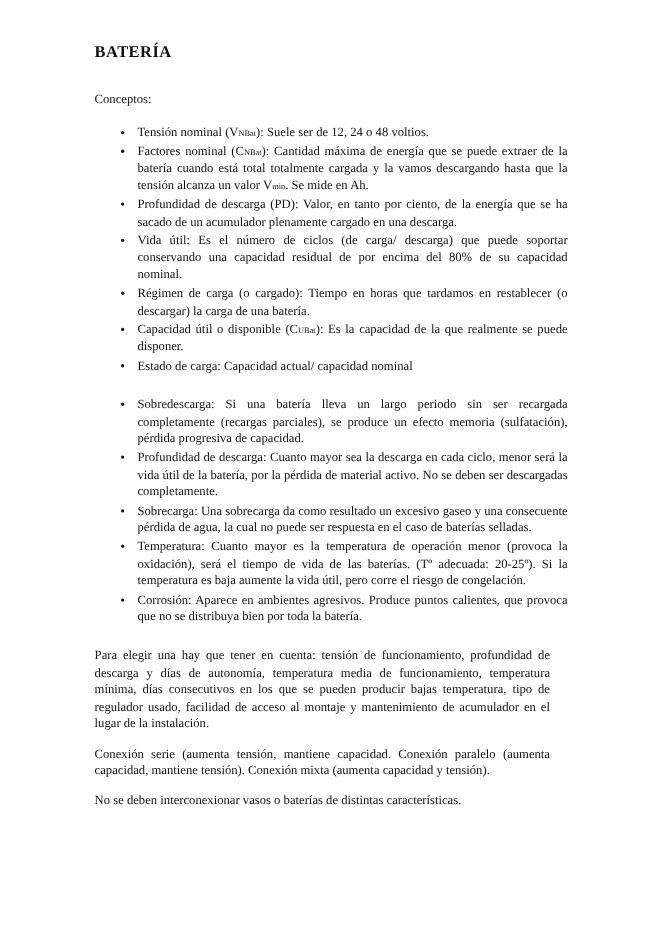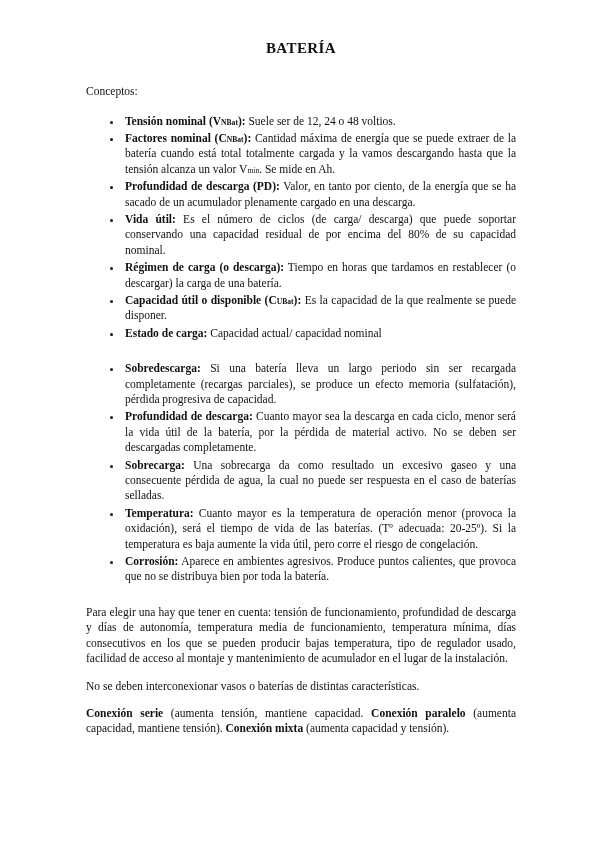--- a/index.html
+++ b/index.html
@@ -12,69 +12,69 @@
     padding: 38px 84px 40px 86px;
     font-family: "Liberation Serif", "DejaVu Serif", serif;
     font-size: 11.5px;
     line-height: 1.34;
     color: #111111;
     overflow: hidden;
   }
   .doc-title {
     font-size: 15px;
     font-weight: bold;
-    text-align: center;
+    text-align: left;
     letter-spacing: 0.4px;
     margin: 0 0 26px 0;
   }
   .heading {
     margin: 20px 0 0 0;
   }
   ul.bullets {
     margin: 14px 0 20px 0;
     padding-left: 37px;
     list-style: disc;
   }
   ul.bullets li {
     text-align: justify;
     padding-left: 2px;
     margin: 0 0 2px 0;
   }
   .para {
     text-align: justify;
-    margin: 14px 0 0 0;
+    margin: 14px 16px 0 0;
   }
   .para + .para { margin-top: 12px; }
-  .b { font-weight: bold; }
+  .b { font-weight: normal; }
   .sm { font-size: 0.66em; }
 </style>
 </head>
 <body>
 
 <div class="page">
 
   <h1 class="doc-title">BATERÍA</h1>
 
   <p class="heading">Conceptos:</p>
   <ul class="bullets">
       <li><span class="b">Tensión nominal (V</span><span class="b sm">NBat</span><span class="b">):</span><span> Suele ser de 12, 24 o 48 voltios.</span></li>
       <li><span class="b">Factores nominal (C</span><span class="b sm">NBat</span><span class="b">):</span><span> Cantidad máxima de energía que se puede extraer de la batería cuando está total totalmente cargada y la vamos descargando hasta que la tensión alcanza un valor V</span><span class="sm">min</span><span>. Se mide en Ah.</span></li>
       <li><span class="b">Profundidad de descarga (PD):</span><span> Valor, en tanto por ciento, de la energía que se ha sacado de un acumulador plenamente cargado en una descarga.</span></li>
       <li><span class="b">Vida útil:</span><span> Es el número de ciclos (de carga/ descarga) que puede soportar conservando una capacidad residual de por encima del 80% de su capacidad nominal.</span></li>
-      <li><span class="b">Régimen de carga (o descarga):</span><span> Tiempo en horas que tardamos en restablecer (o descargar) la carga de una batería.</span></li>
+      <li><span class="b">Régimen de carga (o cargado):</span><span> Tiempo en horas que tardamos en restablecer (o descargar) la carga de una batería.</span></li>
       <li><span class="b">Capacidad útil o disponible (C</span><span class="b sm">UBat</span><span class="b">):</span><span> Es la capacidad de la que realmente se puede disponer.</span></li>
       <li><span class="b">Estado de carga:</span><span> Capacidad actual/ capacidad nominal</span></li>
     </ul>
 
   <ul class="bullets">
       <li><span class="b">Sobredescarga:</span><span> Si una batería lleva un largo periodo sin ser recargada completamente (recargas parciales), se produce un efecto memoria (sulfatación), pérdida progresiva de capacidad.</span></li>
       <li><span class="b">Profundidad de descarga:</span><span> Cuanto mayor sea la descarga en cada ciclo, menor será la vida útil de la batería, por la pérdida de material activo. No se deben ser descargadas completamente.</span></li>
       <li><span class="b">Sobrecarga:</span><span> Una sobrecarga da como resultado un excesivo gaseo y una consecuente pérdida de agua, la cual no puede ser respuesta en el caso de baterías selladas.</span></li>
       <li><span class="b">Temperatura:</span><span> Cuanto mayor es la temperatura de operación menor (provoca la oxidación), será el tiempo de vida de las baterías. (Tº adecuada: 20-25º). Si la temperatura es baja aumente la vida útil, pero corre el riesgo de congelación.</span></li>
       <li><span class="b">Corrosión:</span><span> Aparece en ambientes agresivos. Produce puntos calientes, que provoca que no se distribuya bien por toda la batería.</span></li>
     </ul>
 
   <p class="para"><span>Para elegir una hay que tener en cuenta: tensión de funcionamiento, profundidad de descarga y días de autonomía, temperatura media de funcionamiento, temperatura mínima, días consecutivos en los que se pueden producir bajas temperatura, tipo de regulador usado, facilidad de acceso al montaje y mantenimiento de acumulador en el lugar de la instalación.</span></p>
 
+  <p class="para"><span class="b">Conexión serie</span><span> (aumenta tensión, mantiene capacidad. </span><span class="b">Conexión paralelo</span><span> (aumenta capacidad, mantiene tensión). </span><span class="b">Conexión mixta</span><span> (aumenta capacidad y tensión).</span></p>
   <p class="para"><span>No se deben interconexionar vasos o baterías de distintas características.</span></p>
-  <p class="para"><span class="b">Conexión serie</span><span> (aumenta tensión, mantiene capacidad. </span><span class="b">Conexión paralelo</span><span> (aumenta capacidad, mantiene tensión). </span><span class="b">Conexión mixta</span><span> (aumenta capacidad y tensión).</span></p>
 
 </div>
 
 </body></html>

